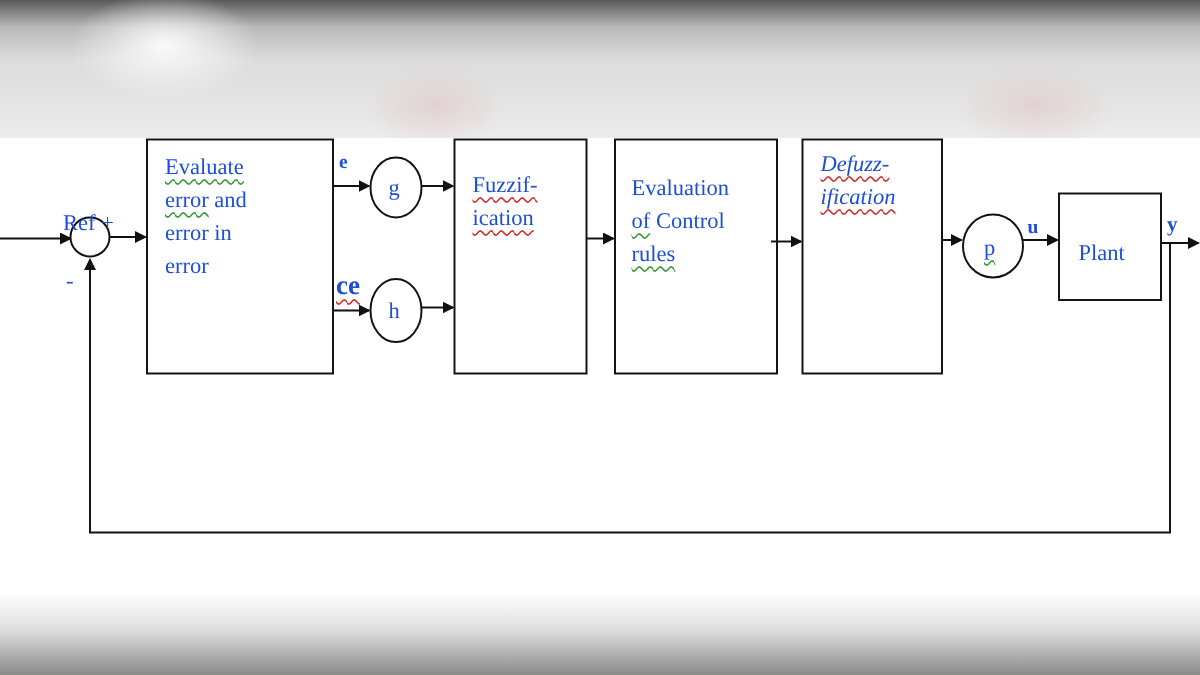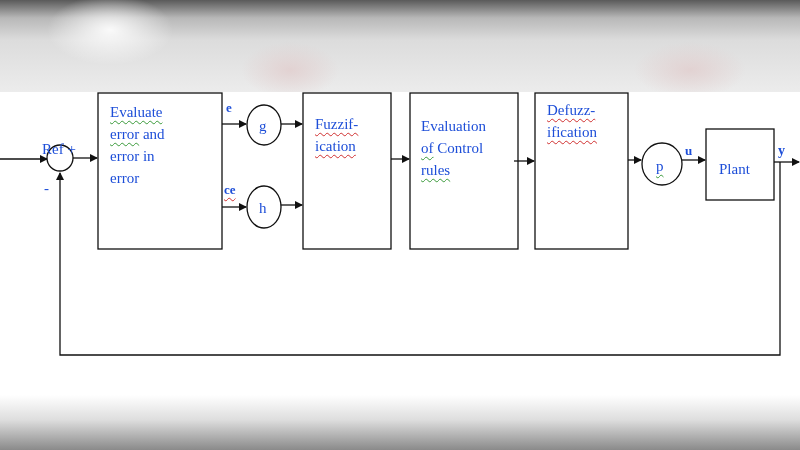--- a/index.html
+++ b/index.html
@@ -79,37 +79,37 @@
 <span class="lbl" style="left:44px; top:177px;">-</span>
 
 <div class="lbl" style="left:110px; top:101px;">
   <div class="squig sq-green">Evaluate</div>
   <div><span class="squig sq-green">error</span> and</div>
   <div>error in</div>
   <div>error</div>
 </div>
 
 <span class="lbl bold" style="left:226px; top:97px; font-size:13px;">e</span>
-<span class="lbl bold squig sq-red" style="left:224px; top:179px; font-size:13px;">ce</span>
+<span class="lbl bold squig sq-red" style="left:224px; top:179px; font-size:18px;">ce</span>
 
 <span class="lbl" style="left:259px; top:115px;">g</span>
 <span class="lbl" style="left:259px; top:197px;">h</span>
 
 <div class="lbl" style="left:315px; top:113px;">
   <div class="squig sq-red">Fuzzif-</div>
   <div class="squig sq-red">ication</div>
 </div>
 
 <div class="lbl" style="left:421px; top:99px;margin-top:16px;">
   <div>Evaluation</div>
   <div><span class="squig sq-green">of</span> Control</div>
   <div class="squig sq-green">rules</div>
 </div>
 
-<div class="lbl" style="left:547px; top:99px;">
+<div class="lbl" style="left:547px; top:99px;font-style:italic;">
   <div class="squig sq-red">Defuzz-</div>
   <div class="squig sq-red">ification</div>
 </div>
 
 <span class="lbl squig sq-green" style="left:656px; top:155px;">p</span>
 <span class="lbl bold" style="left:685px; top:140px; font-size:13px;">u</span>
 <span class="lbl" style="left:719px; top:158px;text-align:center;">Plant</span>
 <span class="lbl bold" style="left:778px; top:140px; font-size:14px;">y</span>
 
 </body></html>

